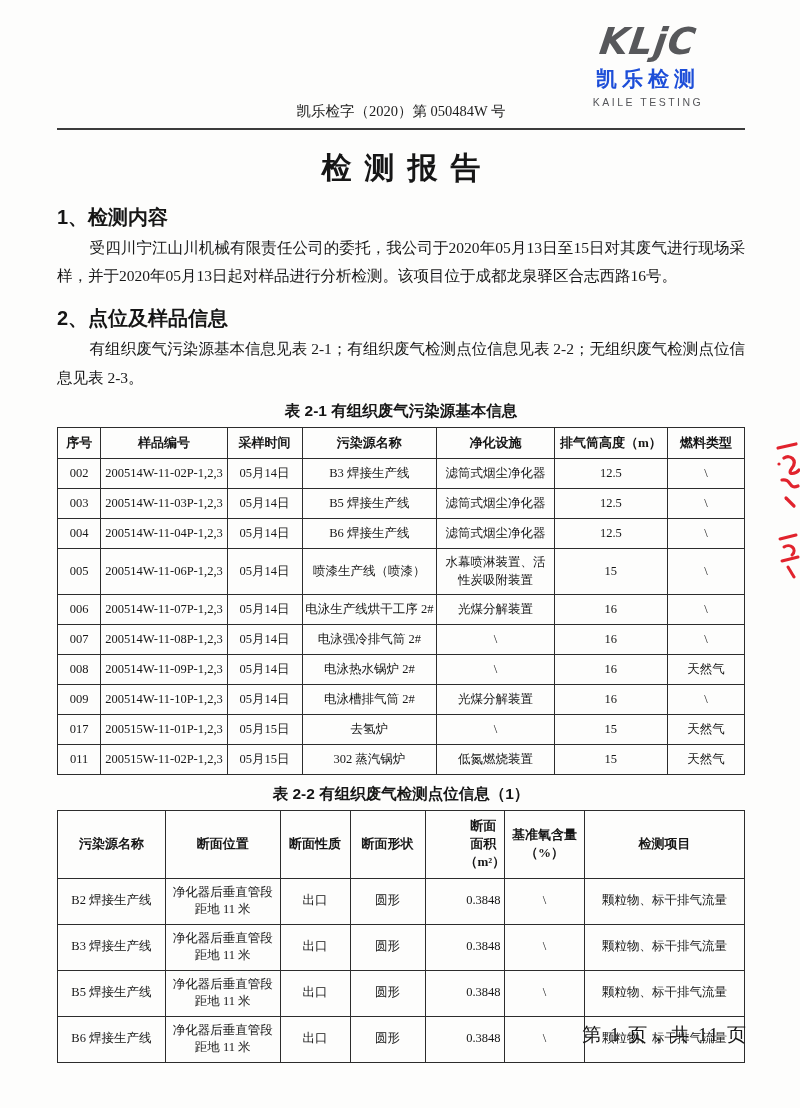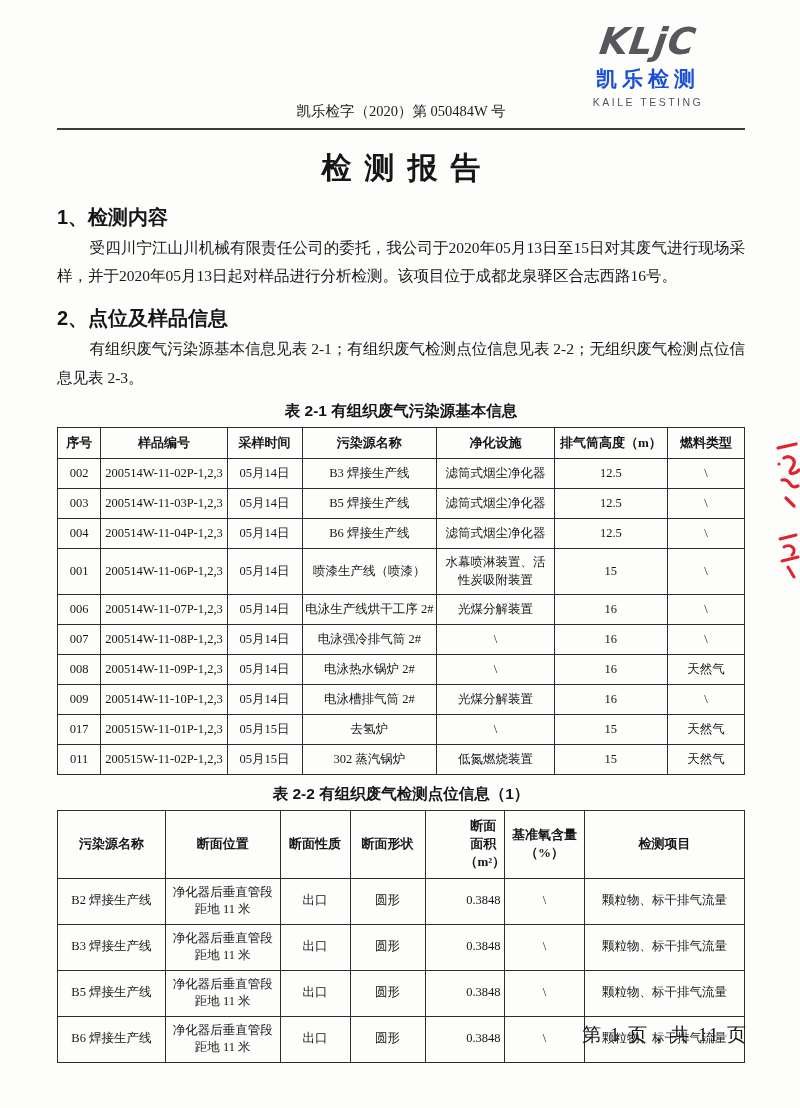--- a/index.html
+++ b/index.html
@@ -121,21 +121,21 @@
           <tr>
             <td class="c0">004</td>
             <td class="c1">200514W-11-04P-1,2,3</td>
             <td class="c2">05月14日</td>
             <td class="c3">B6 焊接生产线</td>
             <td class="c4">滤筒式烟尘净化器</td>
             <td class="c5">12.5</td>
             <td class="c6">\</td>
           </tr>
           <tr>
-            <td class="c0">001</td>
+            <td class="c0">005</td>
             <td class="c1">200514W-11-06P-1,2,3</td>
             <td class="c2">05月14日</td>
             <td class="c3">喷漆生产线（喷漆）</td>
             <td class="c4">水幕喷淋装置、活性炭吸附装置</td>
             <td class="c5">15</td>
             <td class="c6">\</td>
           </tr>
           <tr>
             <td class="c0">006</td>
             <td class="c1">200514W-11-07P-1,2,3</td>

